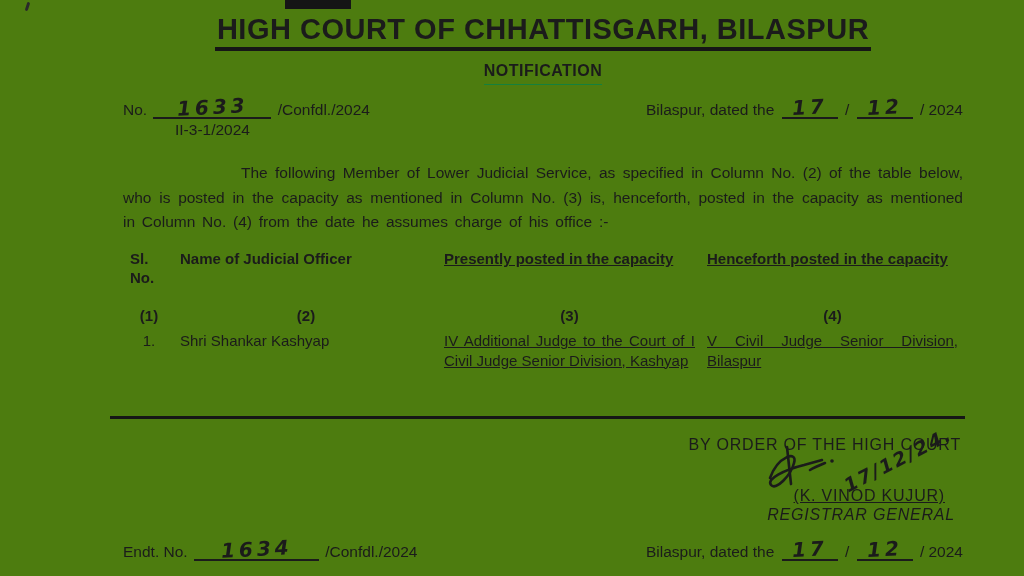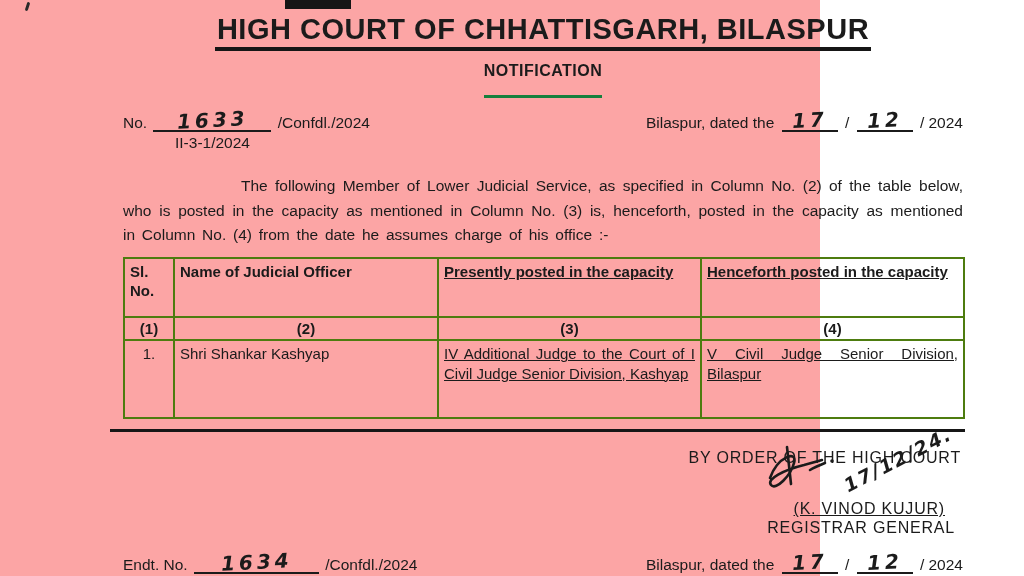--- a/index.html
+++ b/index.html
@@ -5,23 +5,23 @@
   * { margin: 0; padding: 0; box-sizing: border-box; }
   html, body { width: 1024px; height: 576px; }
   body {
     font-family: "Liberation Sans", sans-serif;
     background: #ffffff;
     color: #1b1b1b;
     overflow: hidden;
   }
   .page {
     position: relative;
-    width: 820px;
+    width: 1024px;
     height: 576px;
-    background: #fca5a5;
+    background: #4d7c0f;
   }
   
   .artifact-bar {
     position: absolute;
     left: 285px; top: 0;
     width: 66px; height: 9px;
     background: #151515;
   }
   .artifact-mark {
     position: absolute;
@@ -50,22 +50,22 @@
   }
   .subtitle {
     text-align: center;
     margin-top: 11px;
     font-size: 16px;
     font-weight: bold;
     letter-spacing: 0.5px;
   }
   .subtitle span {
     display: inline-block;
-    border-bottom: 3px solid #15803d;
-    padding-bottom: 15px;
+    border-bottom: 1px solid #15803d;
+    padding-bottom: 4px;
   }
   .ref-row {
     display: flex;
     justify-content: space-between;
     align-items: flex-end;
     margin-top: 10px;
     font-size: 15.5px;
     height: 24px;
   }
   .blank {
@@ -154,20 +154,21 @@
     letter-spacing: 0.8px;
     padding-right: 18px;
     text-decoration: underline;
   }
   .signatory-title {
     text-align: right;
     font-size: 16px;
     letter-spacing: 0.8px;
     padding-right: 8px;
     margin-top: 1px;
+    font-style: italic;
   }
   .endt-row { margin-top: 13px; }
   .blank-endt { width: 125px; margin: 0 2px; }
   
   .sig-overlay {
     position: absolute;
     left: 752px; top: 444px;
     width: 250px; height: 72px;
     pointer-events: none;
   }

